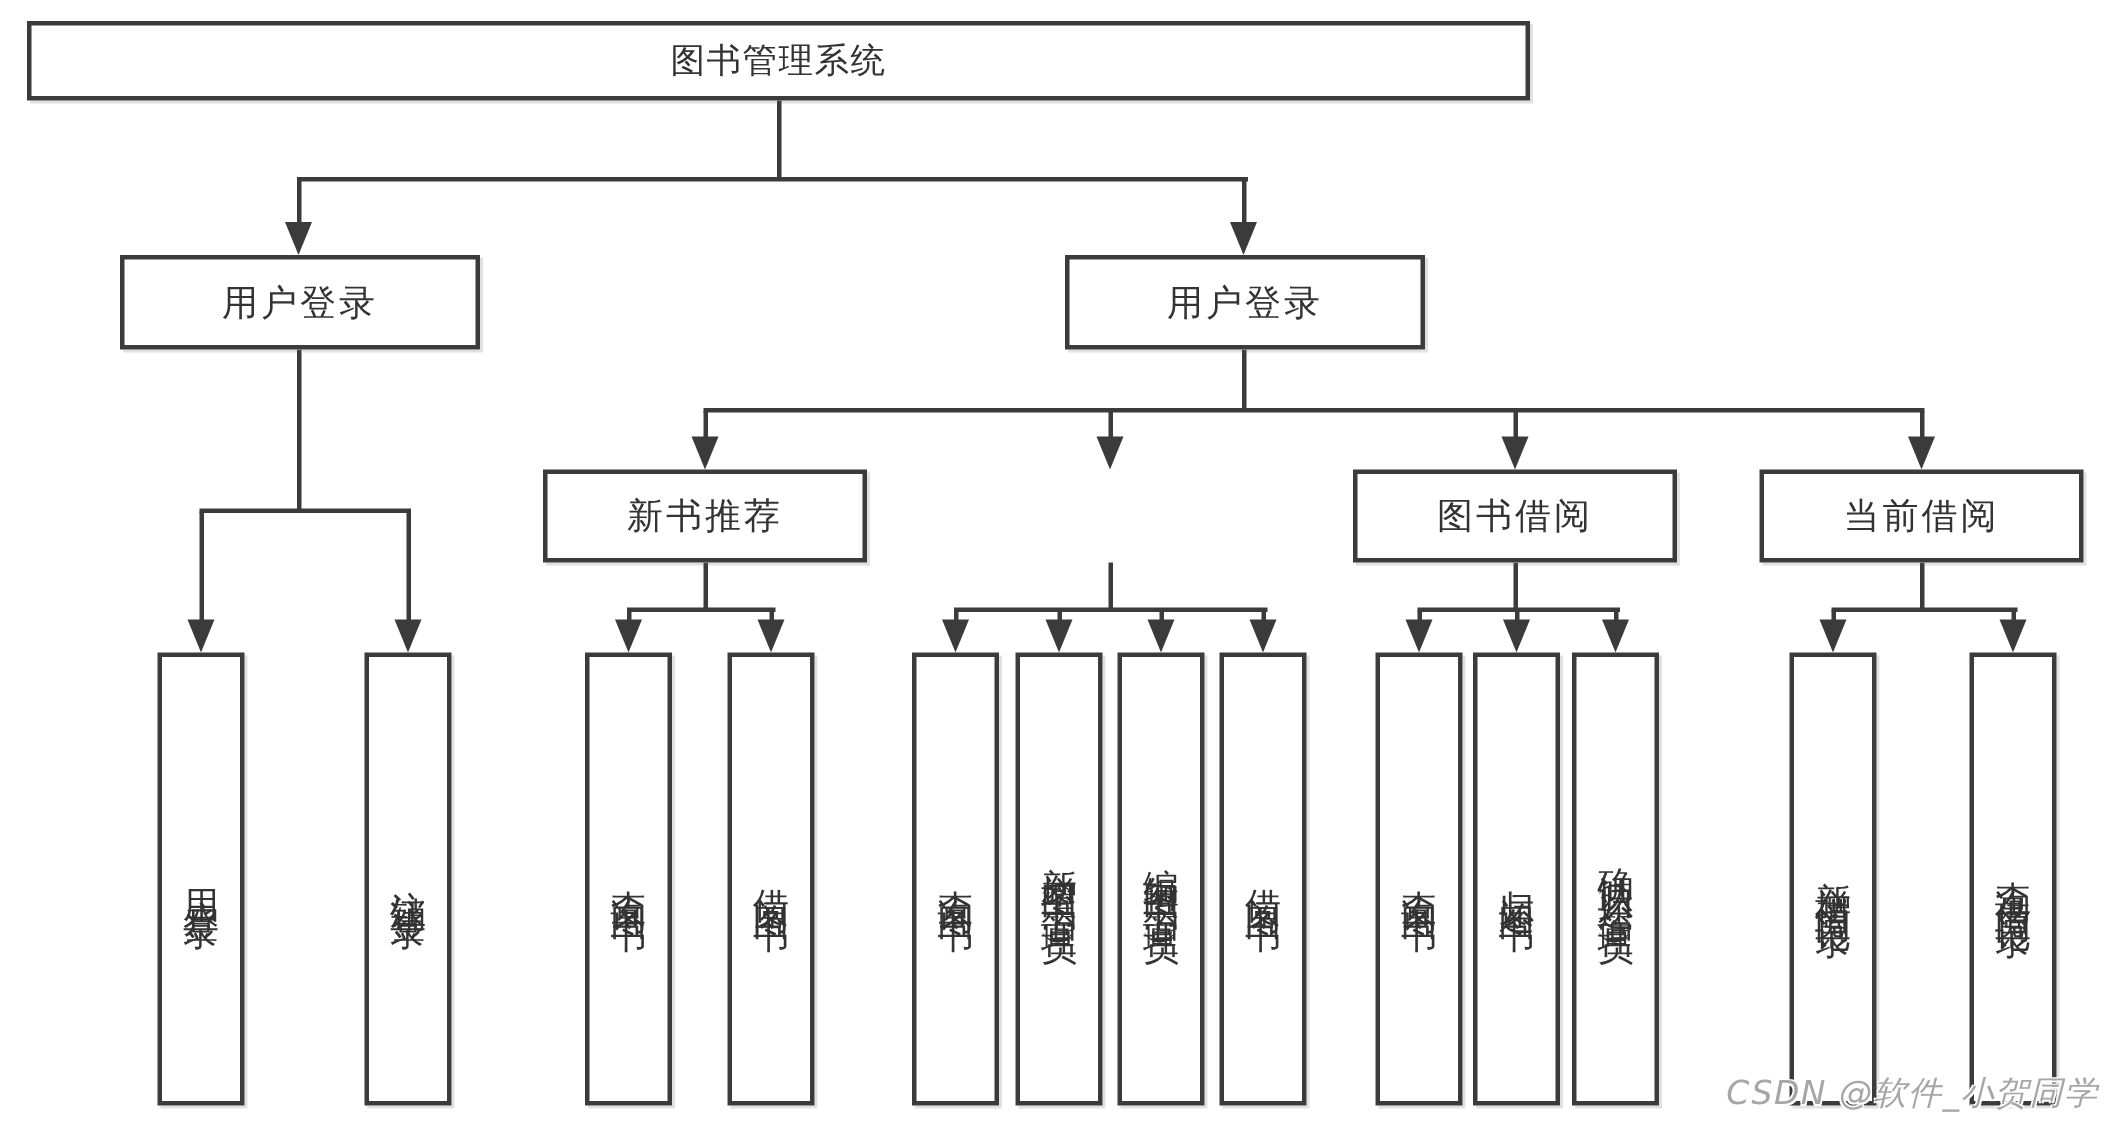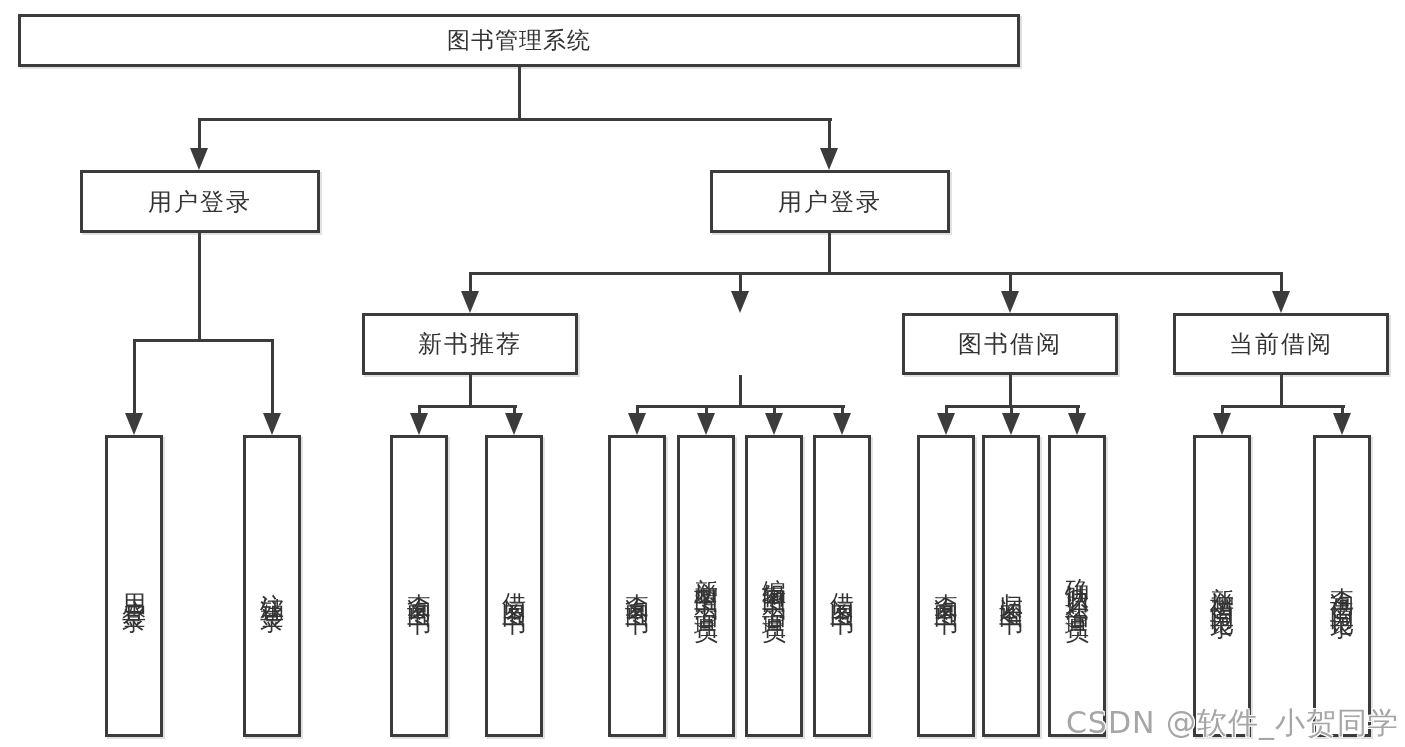--- a/index.html
+++ b/index.html
@@ -46,26 +46,27 @@
     height: 0;
     border-left: 9px solid transparent;
     border-right: 9px solid transparent;
     border-top: 22px solid #3b3b3b;
     z-index: 1;
   }
   .watermark {
     position: absolute;
     right: 6px;
     bottom: 3px;
-    font-size: 30px;
+    font-size: 22px;
     color: #a6a6a6;
     letter-spacing: 1px;
     z-index: 6;
     text-shadow: -1px -1px 0 #ffffff, 1px -1px 0 #ffffff, -1px 1px 0 #ffffff, 1px 1px 0 #ffffff;
     white-space: nowrap;
+    font-style: italic;
   }
 </style>
 </head>
 <body>
 
 <div class="stage">
 
   <div class="box root-box">
     <span>图书管理系统</span>
   </div>

